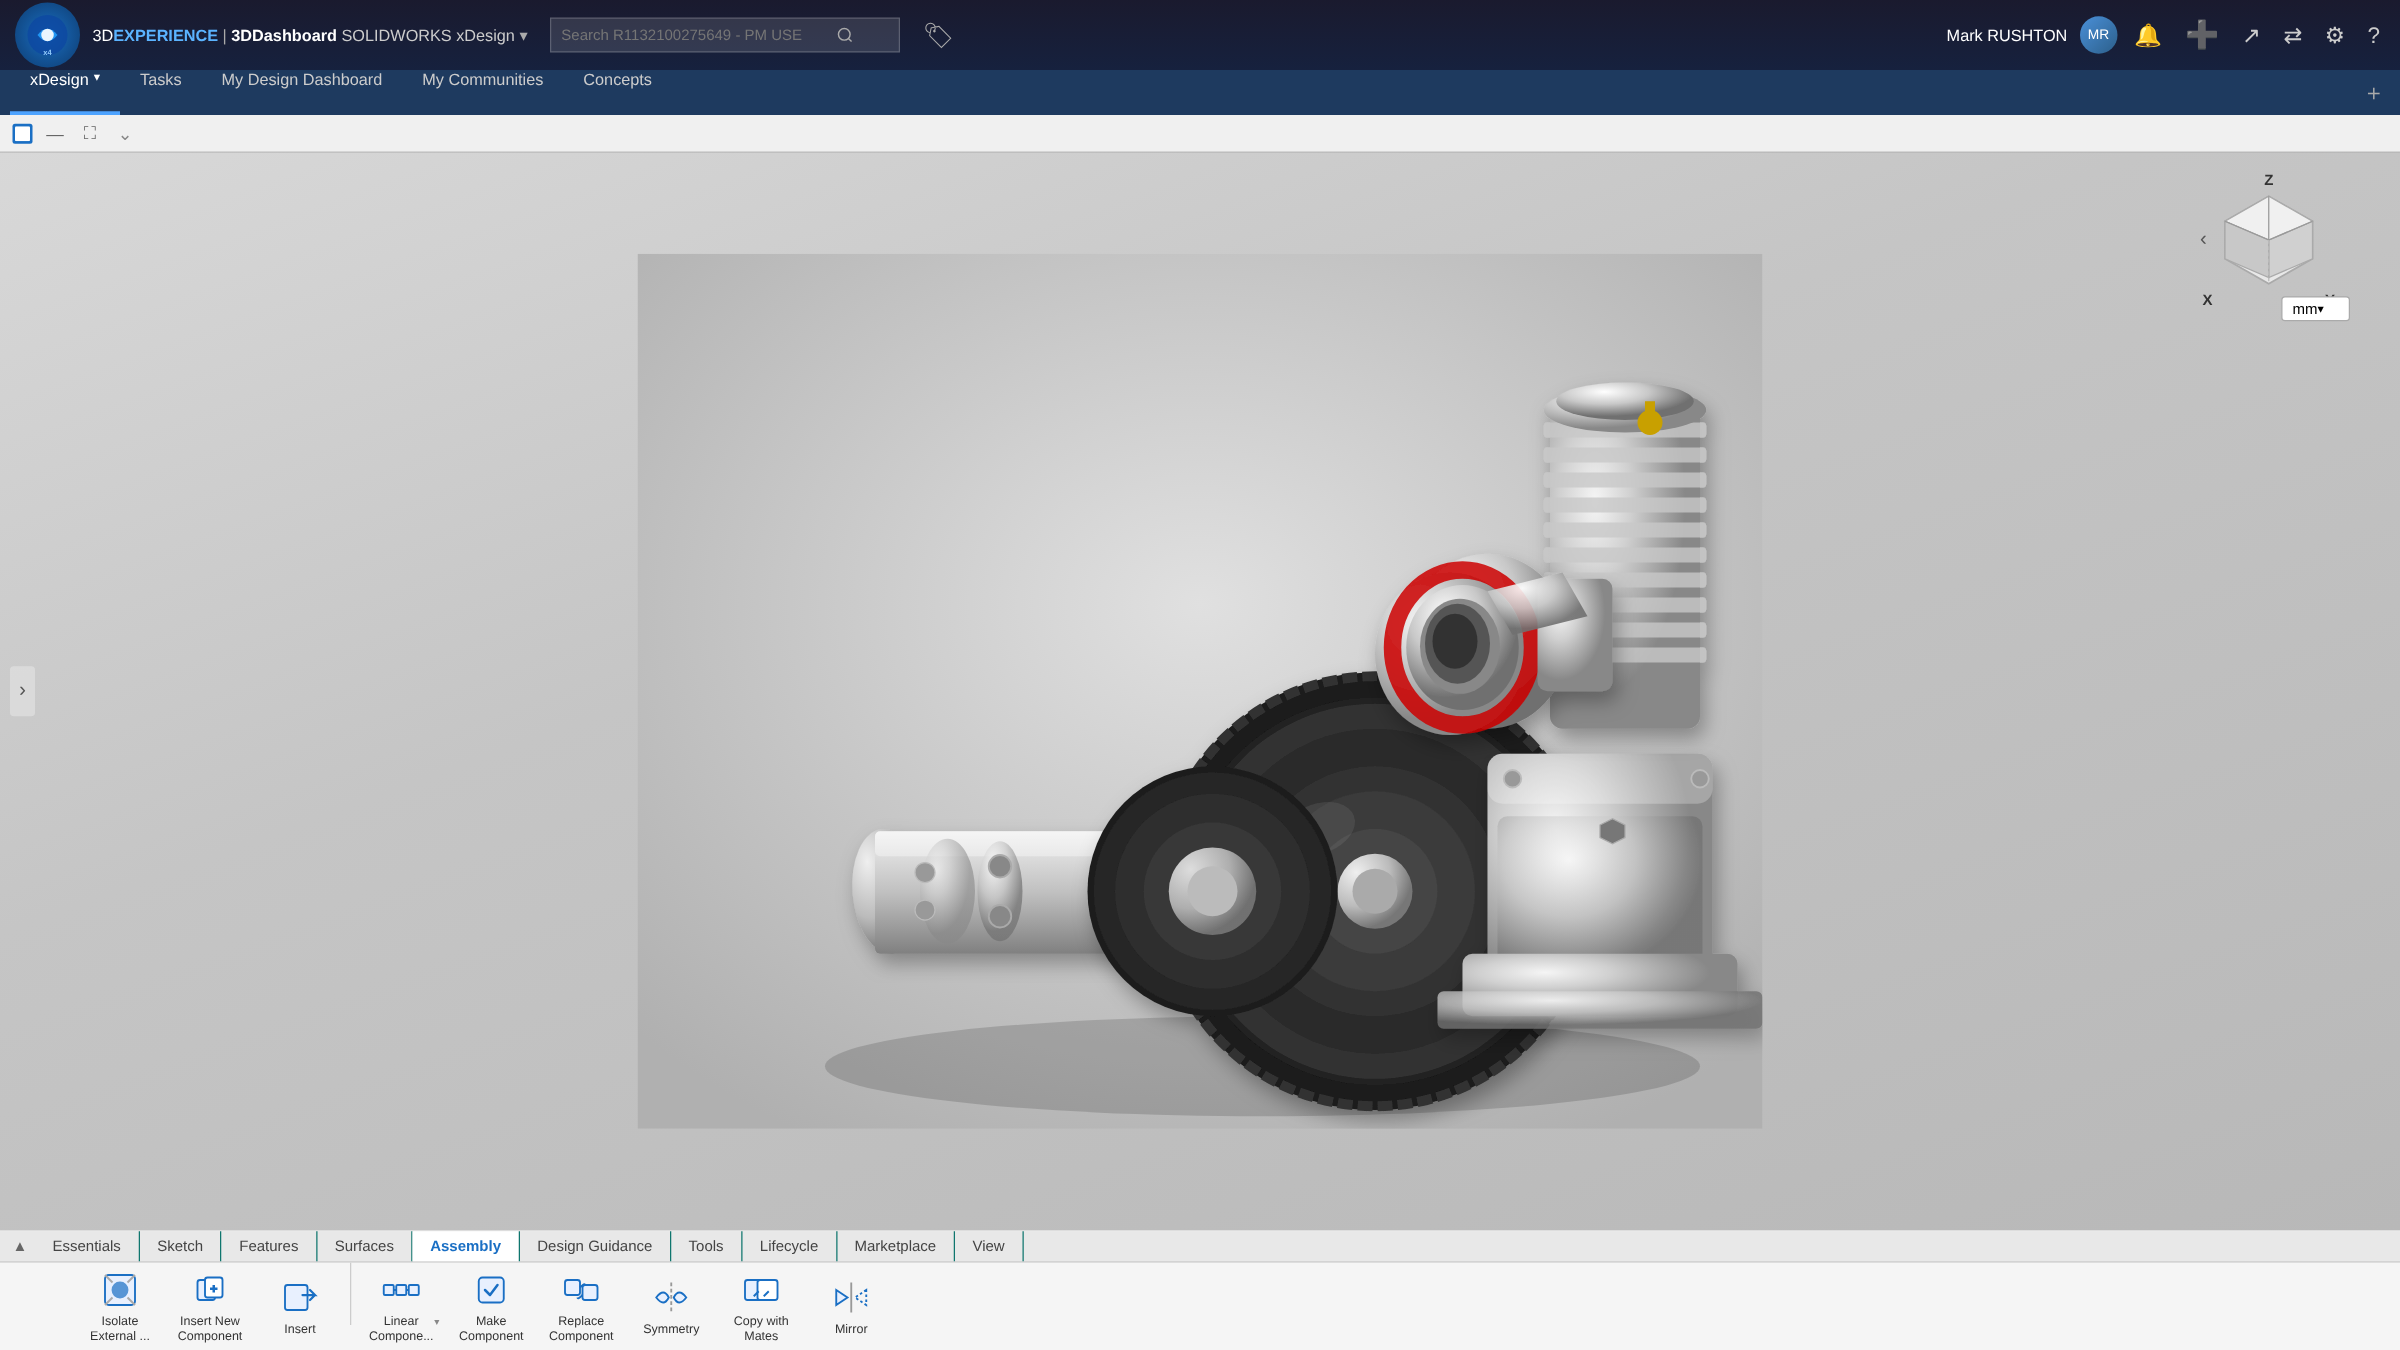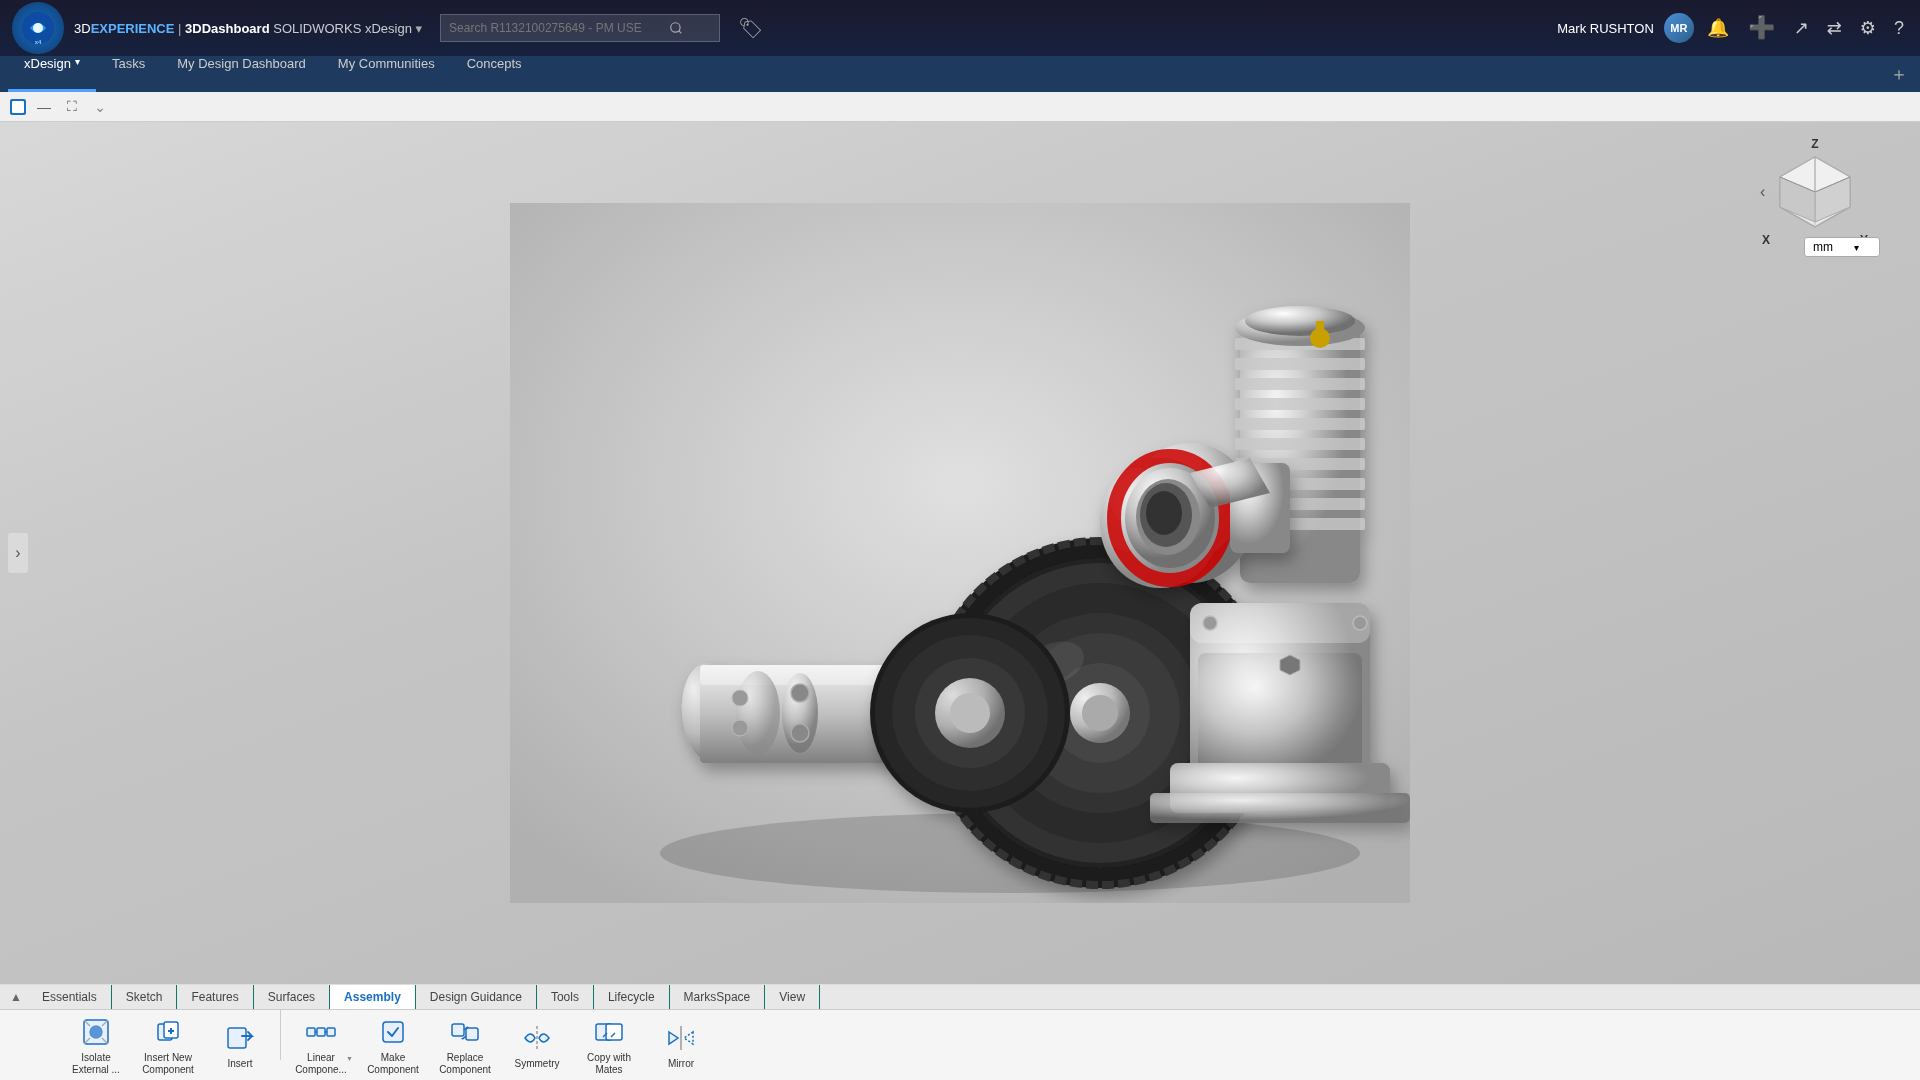--- a/index.html
+++ b/index.html
@@ -35,21 +35,21 @@
     }
     #search-bar svg { color: #aaa; }
     #tag-icon { margin-left: 6px; }
     .topbar-spacer { flex: 1; }
     #user-area { display: flex; align-items: center; gap: 10px; }
     #user-name { color: #fff; font-size: 13px; }
     #user-avatar {
       width: 30px; height: 30px; border-radius: 50%;
       background: linear-gradient(135deg, #4a90d9, #2c5f8a);
       display: flex; align-items: center; justify-content: center;
-      color: #fff; font-size: 11px; font-weight: 700;
+      color: #fff; font-size: 11px; font-weight: 400;
     }
     .topbar-icon { color: #ccc; cursor: pointer; font-size: 18px; padding: 4px; }
 
     
     #navbar {
       width: 100%; height: 36px;
       background: #1e3a5f;
       display: flex; align-items: stretch; padding: 0 0 0 8px;
     }
     .nav-item {
@@ -90,21 +90,21 @@
       cursor: pointer; border-radius: 3px;
       color: #555; font-size: 16px;
     }
 
     
     #unit-selector {
       position: absolute; top: 115px; right: 40px;
       background: #fff; border: 1px solid #aaa;
       border-radius: 3px; padding: 2px 20px 2px 8px;
       font-size: 12px; cursor: pointer;
-      display: flex; align-items: center; gap: 21px;
+      display: flex; align-items: center; gap: 0;
     }
 
     
     #model-area {
       position: absolute; left: 0; top: 0; right: 0; bottom: 0;
       display: flex; align-items: center; justify-content: center;
     }
     #model-svg { width: 900px; height: 700px; }
 
     
@@ -426,21 +426,21 @@
     <div id="toolbar-collapse-btn">▲</div>
     <div style="width:20px;"></div>
   <div class="toolbar-tab">Essentials</div>
       <div class="toolbar-tab">Sketch</div>
       <div class="toolbar-tab">Features</div>
       <div class="toolbar-tab">Surfaces</div>
       <div class="toolbar-tab active">Assembly</div>
       <div class="toolbar-tab">Design Guidance</div>
       <div class="toolbar-tab">Tools</div>
       <div class="toolbar-tab">Lifecycle</div>
-      <div class="toolbar-tab">MarksSpace</div>
+      <div class="toolbar-tab">Marketplace</div>
       <div class="toolbar-tab">View</div>
     </div>
   <div id="toolbar-items">
   <div class="tool-item">
         <div class="tool-icon">
           <svg viewBox="0 0 32 32" fill="none" stroke="#1a6fc4" stroke-width="1.5">
       <rect x="4" y="4" width="24" height="24" rx="3" fill="#e8f0fe" stroke="#1a6fc4"></rect>
       <circle cx="16" cy="16" r="6" fill="#1a6fc4" opacity="0.7"></circle>
       <line x1="4" y1="4" x2="10" y2="10" stroke="#aaa"></line>
       <line x1="28" y1="4" x2="22" y2="10" stroke="#aaa"></line>

